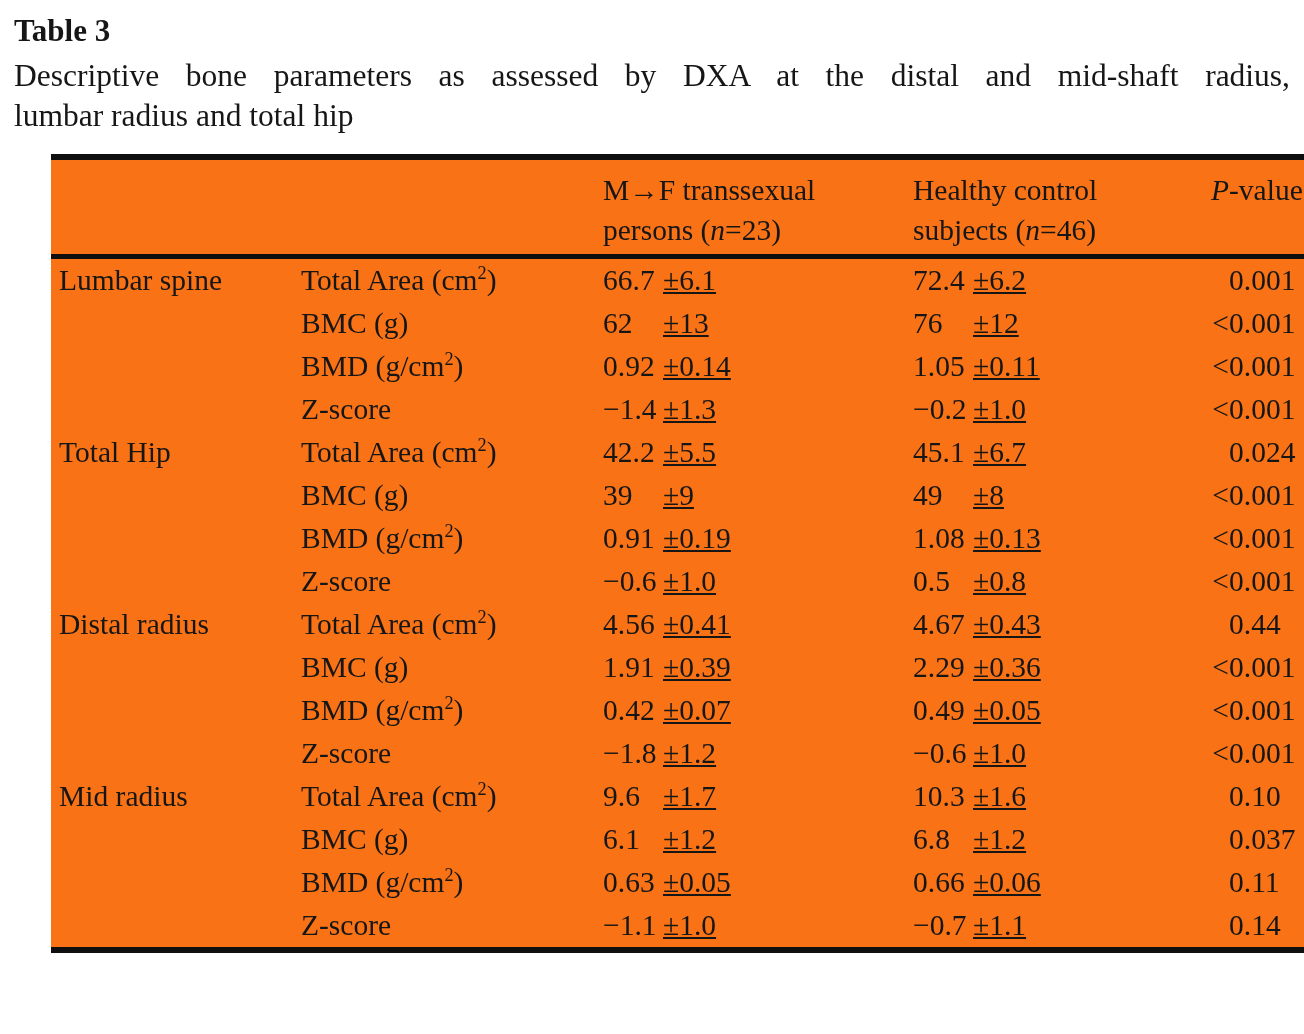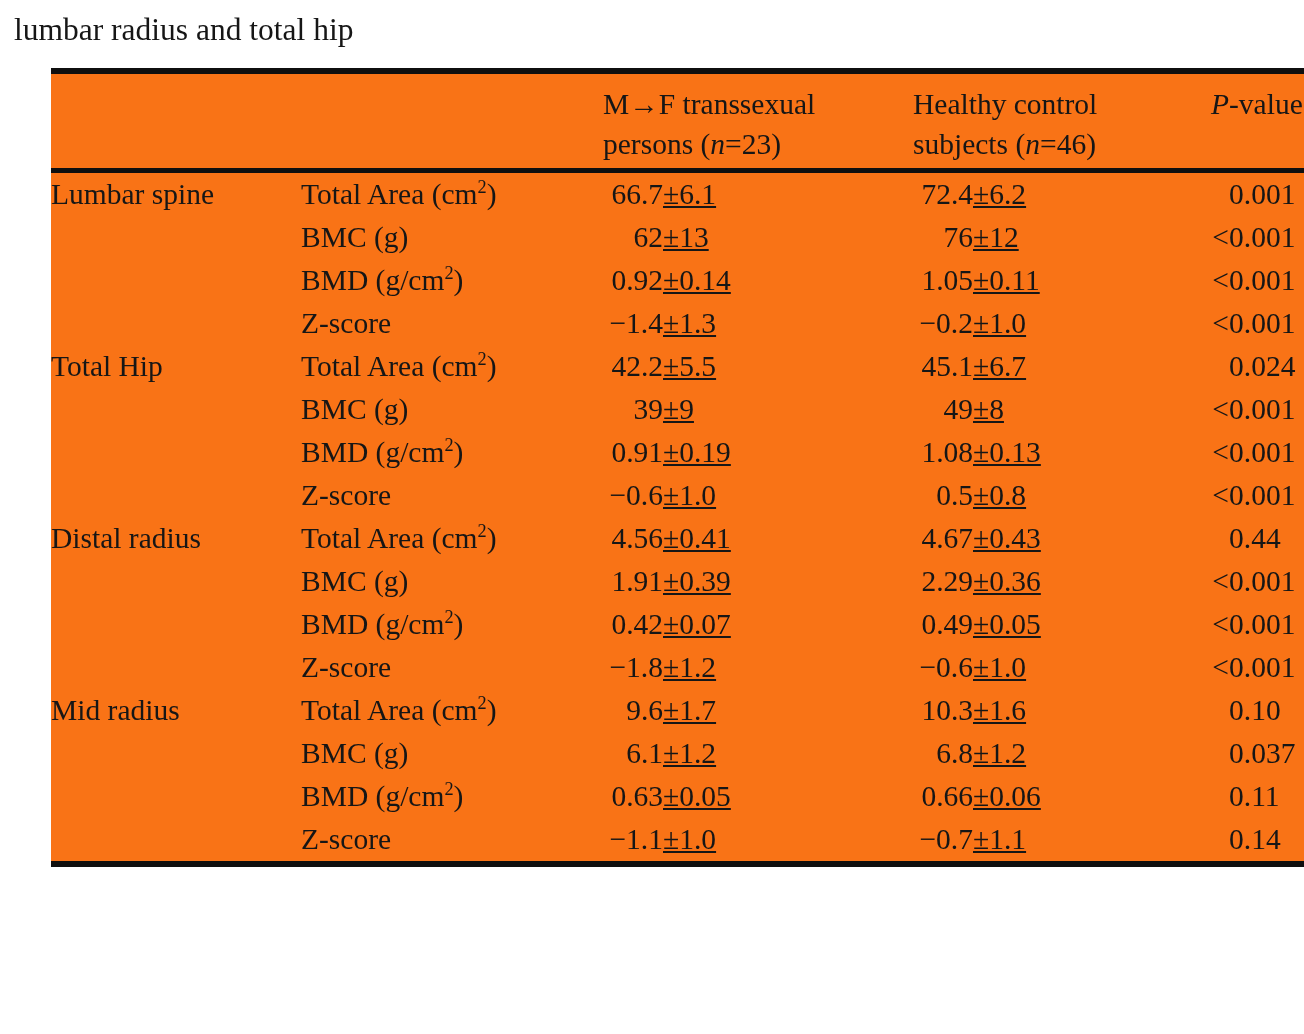--- a/index.html
+++ b/index.html
@@ -49,42 +49,44 @@
   thead th.c-p { padding-left: 8px; }
 
   tbody td {
     height: 43px;
     padding: 0;
     line-height: 43px;
     vertical-align: middle;
     font-size: 29.5px;
     white-space: nowrap;
   }
-  td.c-region { padding-left: 0; }
+  td.c-region { padding-left: 8px; }
 
   sup { font-size: 0.62em; line-height: 0; }
   i { font-style: italic; }
 
   .pm { display: flex; }
-  .pm .sp-l { flex: 0 0 60px; text-align: right; }
+  .pm .sp-l { flex: 0 0 60px; text-align: left; }
   .pm .sp-r { text-align: left; text-decoration: underline; }
 
   .pv { display: flex; }
   .pv .sp-l { flex: 0 0 26px; text-align: right; }
   .pv .sp-r { text-align: center; }
 
   .footnote { font-size: 30px; line-height: 38px; margin-top: 16px; }
 </style>
 </head>
 <body>
 
 <div class="sheet">
 
+  <div class="title">Table 3</div>
 
   <div class="caption">
+    <div class="cap1">Descriptive bone parameters as assessed by DXA at the distal and mid-shaft radius,</div>
     <div class="cap2">lumbar radius and total hip</div>
   </div>
 
   <div class="tablewrap">
     <table class="data">
       <colgroup>
         <col class="w-region">
           <col class="w-param">
           <col class="w-mf">
           <col class="w-hc">

